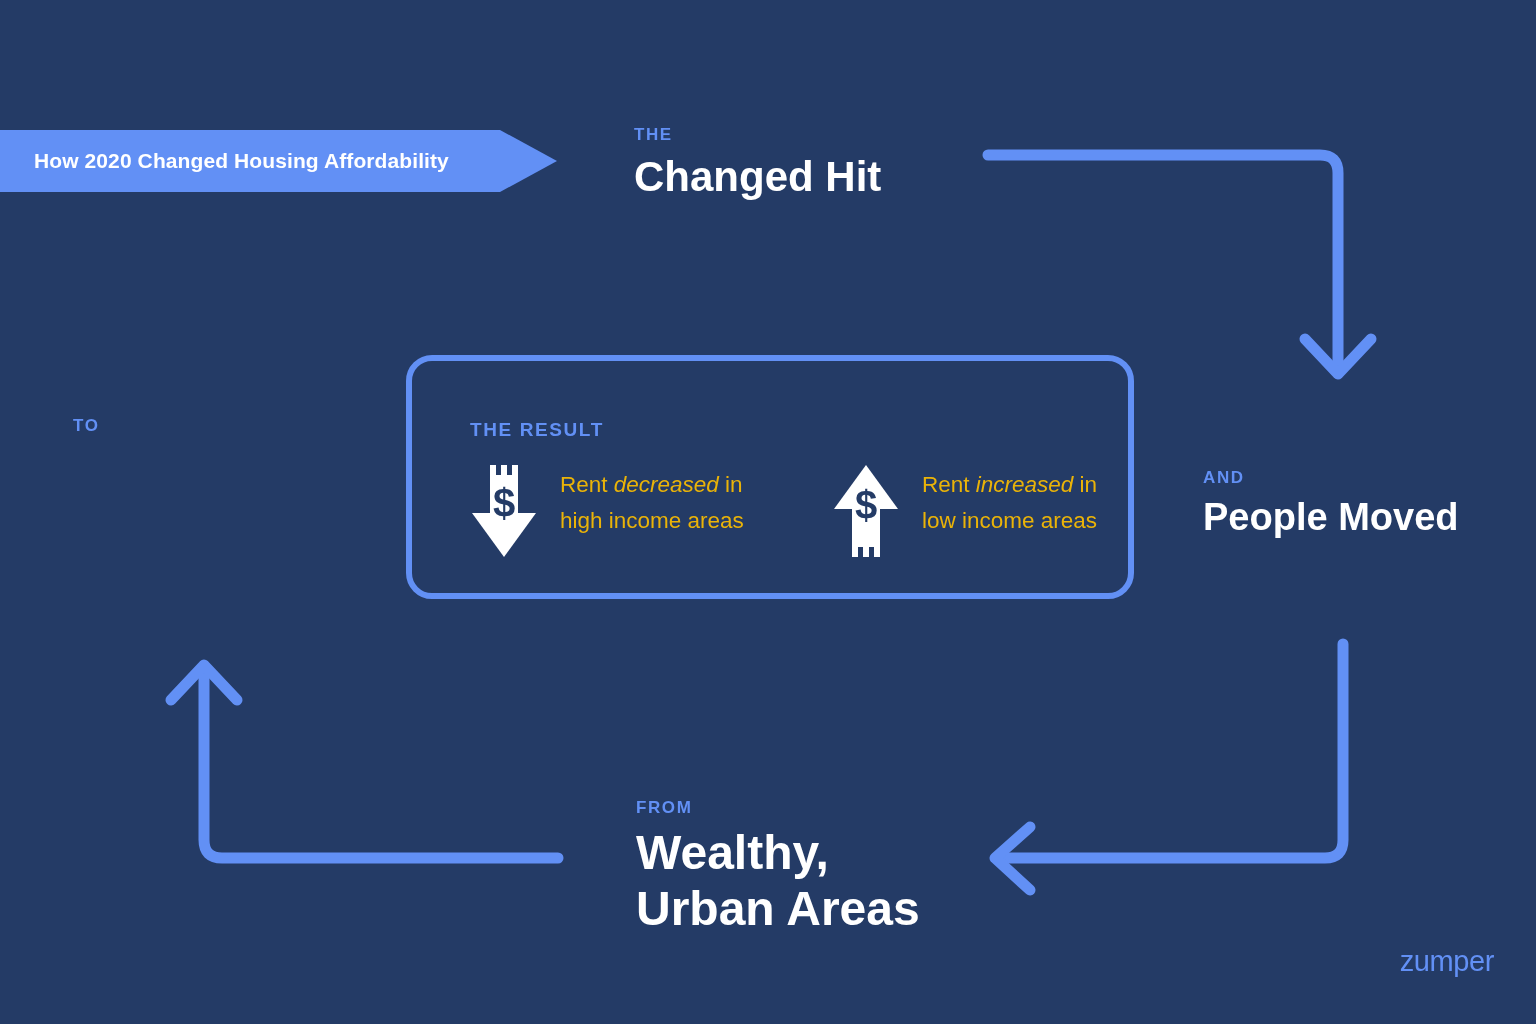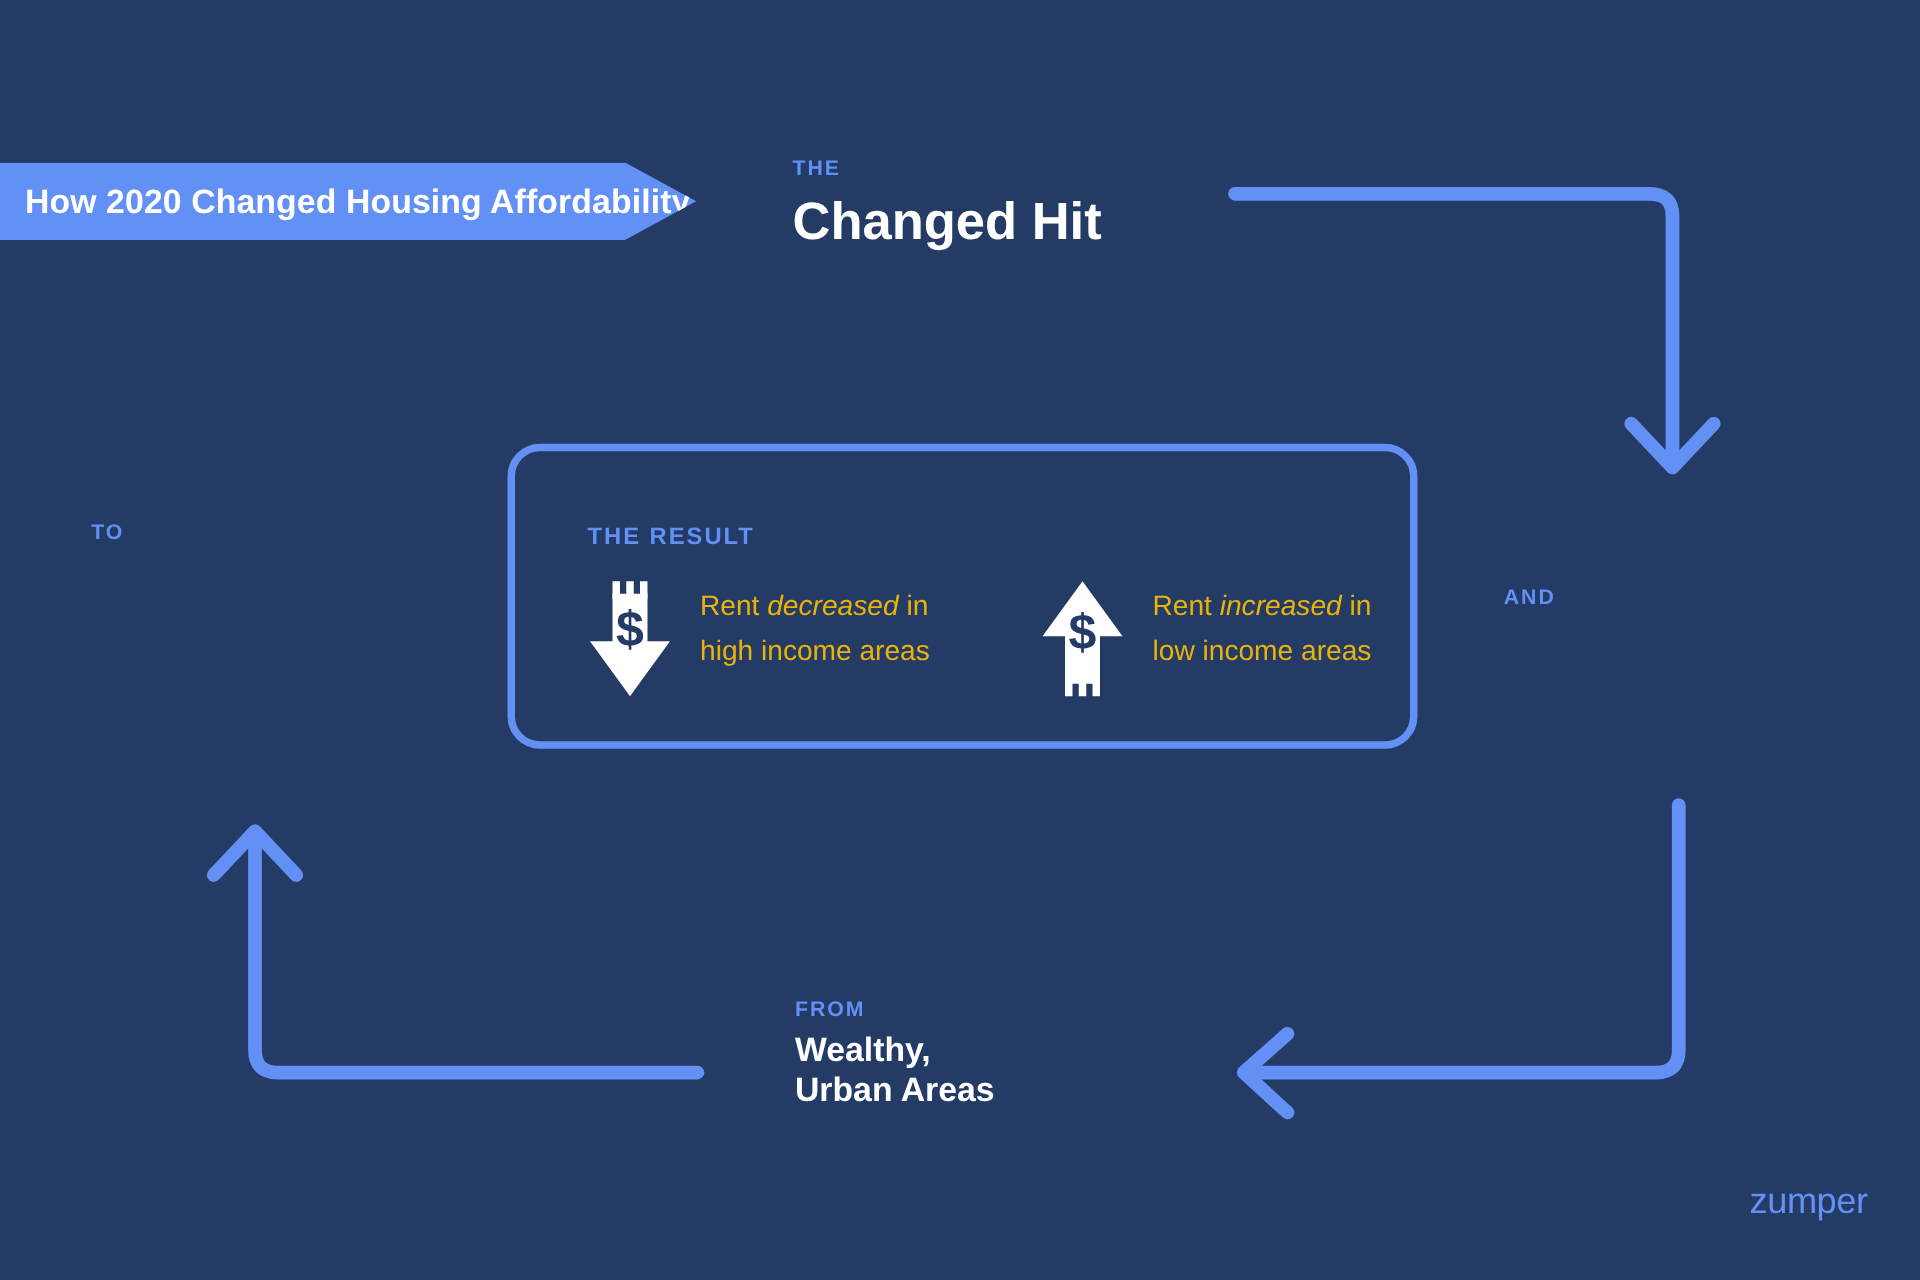--- a/index.html
+++ b/index.html
@@ -15,43 +15,43 @@
   
   .banner{
     position:absolute;left:0;top:130px;
     width:557px;height:62px;
     background:#6290F5;
     -webkit-clip-path:polygon(0 0, 500px 0, 557px 31px, 500px 62px, 0 62px);
     clip-path:polygon(0 0, 500px 0, 557px 31px, 500px 62px, 0 62px);
     display:flex;align-items:center;
   }
   .banner-text{
-    color:#FFFFFF;font-size:27px;font-weight:bold;
-    padding-left:20px;letter-spacing:.1px;white-space:nowrap;
+    color:#FFFFFF;font-size:21px;font-weight:bold;
+    padding-left:34px;letter-spacing:.1px;white-space:nowrap;
   }
 
   
   .node{position:absolute;}
   .eyebrow{
     color:#6290F5;font-weight:bold;font-size:17px;
     letter-spacing:1.6px;margin:4px 0 9px 0;line-height:1;
   }
   .node-title{
     color:#FFFFFF;font-weight:bold;line-height:1.17;
     margin:0;white-space:pre-line;
   }
 
   #node-pandemic{left:634px;top:122px;}
   #node-pandemic .node-title{font-size:42px;}
 
   #node-people{left:1203px;top:465px;}
   #node-people .node-title{font-size:38px;white-space:nowrap;}
 
   #node-wealthy{left:636px;top:795px;}
-  #node-wealthy .node-title{font-size:27px;}
+  #node-wealthy .node-title{font-size:48px;}
 
   #node-suburbs{left:73px;top:413px;}
   #node-suburbs .node-title{font-size:38px;}
 
   
   .result-card{
     position:absolute;left:406px;top:355px;
     width:728px;height:244px;
     border:6px solid #6290F5;
     border-radius:26px;
@@ -105,20 +105,21 @@
     <span class="banner-text">How 2020 Changed Housing Affordability</span>
   </div>
 
   <div class="node" id="node-pandemic">
     <div class="eyebrow">THE</div>
     <div class="node-title">Changed Hit</div>
   </div>
 
   <div class="node" id="node-people">
     <div class="eyebrow">AND</div>
+    <div class="node-title">People Moved</div>
   </div>
 
   <div class="node" id="node-wealthy">
     <div class="eyebrow">FROM</div>
     <div class="node-title">Wealthy,
 Urban Areas</div>
   </div>
 
   <div class="node" id="node-suburbs">
     <div class="eyebrow">TO</div>

